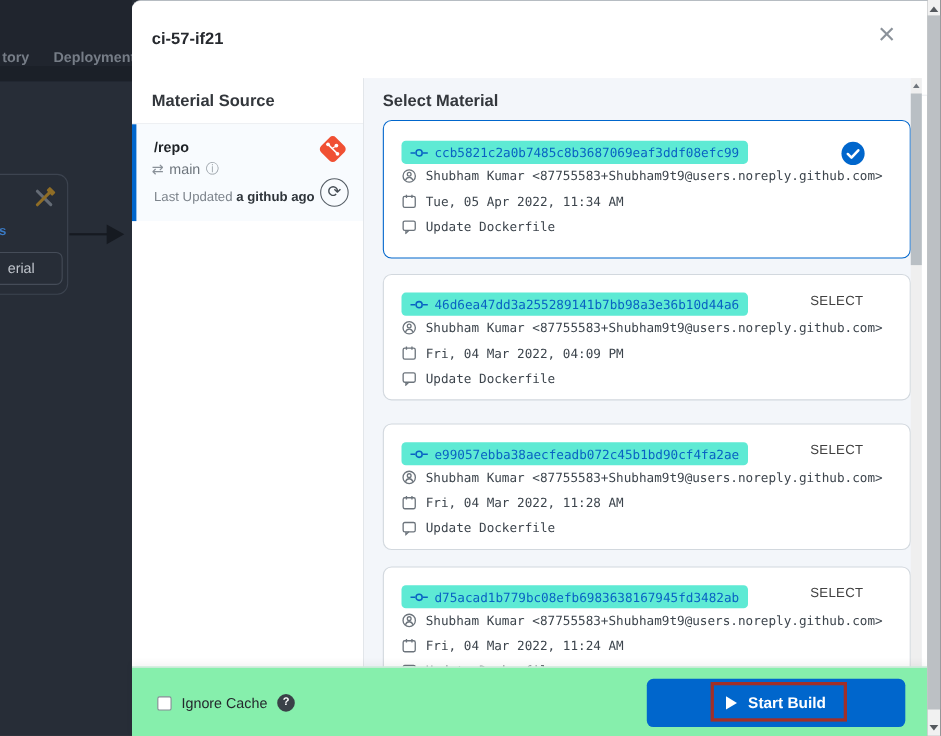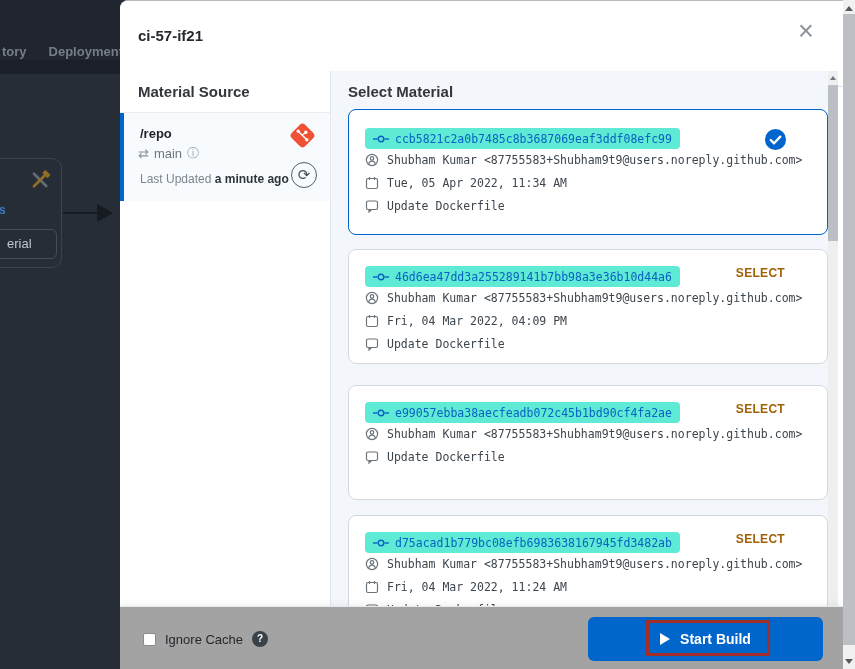--- a/index.html
+++ b/index.html
@@ -59,33 +59,33 @@
   .c1 { top:38px; height:126px; padding-top:18px; }
   .c2 { top:178px; height:115px; }
   .c3 { top:314px; height:115px; }
   .c4 { top:444px; height:115px; }
   .hash-row { display:flex; height:20px; margin-bottom:4px; }
   .hash-badge { display:inline-flex; align-items:center; gap:6px; background:#5eead4; color:#0962c3;
                 border-radius:4px; padding:0 8px; height:21px;
                 font-family:"DejaVu Sans Mono", monospace; font-size:11.5px; cursor:pointer; }
   .meta-row { display:flex; align-items:flex-end; gap:8px; height:15px; margin-bottom:8px;
               font-family:"DejaVu Sans Mono", monospace; font-size:11.5px; color:#3d454d; white-space:nowrap; }
-  .select-link { position:absolute; top:16px; right:42px; color:#a16207; font-size:12px; font-weight:700;
+  .select-link { position:absolute; top:16px; right:42px; color:#404040; font-size:12px; font-weight:400;
                  letter-spacing:.3px; cursor:pointer; }
   .check-badge { position:absolute; top:18px; right:40px; width:23px; height:23px; }
 
   
   .inner-sb { position:absolute; left:708px; top:70px; width:10px; height:535px; background:#efefef; }
   .inner-sb-up { position:absolute; left:2px; top:5px; width:0; height:0;
                  border-left:3px solid transparent; border-right:3px solid transparent;
                  border-bottom:4px solid #6f757c; }
   .inner-sb-thumb { position:absolute; left:0; top:14px; width:10px; height:156px; background:#b9bfc4; }
 
   
-  .modal-footer { position:absolute; left:0; top:605px; width:723px; height:64px; background:#a3a3a3;
+  .modal-footer { position:absolute; left:0; top:605px; width:723px; height:64px; background:#86efac;
                   border-top:1px solid #e5e8eb; box-shadow:0 -3px 6px rgba(60,70,80,.06); }
   .cache-row { position:absolute; left:23px; top:24px; display:flex; align-items:center; gap:9px; }
   .checkbox { width:13px; height:13px; border:1.5px solid #858c94; border-radius:2px; background:#fff; cursor:pointer; }
   .cache-label { font-size:13px; color:#24282d; }
   .help-badge { width:16px; height:16px; border-radius:50%; background:#3a4148; color:#fff;
                 font-size:10px; font-weight:700; text-align:center; line-height:16px; cursor:pointer; }
   .start-btn { position:absolute; left:468px; top:10px; width:235px; height:44px; background:#0066cc;
                border-radius:6px; color:#fff; display:flex; align-items:center; justify-content:center;
                gap:10px; font-size:14px; font-weight:700; cursor:pointer; }
   .play-tri { width:0; height:0; border-left:10px solid #fff; border-top:6px solid transparent;
@@ -143,21 +143,21 @@
       <div class="sb-heading">Material Source</div>
       <div class="material-item">
         <span class="repo-name">/repo</span>
         <span class="branch-row">
           <span class="swap-glyph">⇄</span>
           <span>main</span>
           <span class="info-glyph">ⓘ</span>
         </span>
         <span class="updated-row">
           <span>Last Updated</span>
-          <span class="updated-val">a minute ago</span>
+          <span class="updated-val">a github ago</span>
         </span>
         <span class="git-logo">
           <svg class="icon-svg" width="19" height="19" viewBox="0 0 19 19">
             <path d="M5.2 5.2 L13.8 13.8" stroke="#fff" stroke-width="1.5"></path>
             <circle cx="5.2" cy="5.2" r="1.7" fill="#fff"></circle>
             <circle cx="13.8" cy="13.8" r="1.7" fill="#fff"></circle>
             <circle cx="12.8" cy="6.3" r="1.7" fill="#fff"></circle>
             <path d="M9 9 C10.5 7.8 11.3 7.3 12.6 7.1" stroke="#fff" stroke-width="1.3" fill="none"></path>
           </svg>
         </span>
@@ -262,20 +262,28 @@
         <div class="meta-row">
           <svg class="icon-svg" width="14" height="14" viewBox="0 0 14 14" fill="none" stroke="#6c747c" stroke-width="1.2">
             <circle cx="7" cy="7" r="5.6"></circle>
               <circle cx="7" cy="5.4" r="1.7"></circle>
               <path d="M3.6 10.9 C4.3 9 5.6 8.2 7 8.2 C8.4 8.2 9.7 9 10.4 10.9"></path>
           </svg>
           <span>Shubham Kumar &lt;87755583+Shubham9t9@users.noreply.github.com&gt;</span>
         </div>
         <div class="meta-row">
           <svg class="icon-svg" width="14" height="14" viewBox="0 0 14 14" fill="none" stroke="#6c747c" stroke-width="1.2">
+            <rect x="1.5" y="2.5" width="11" height="10" rx="1.5"></rect>
+              <line x1="4.5" y1="1" x2="4.5" y2="4"></line>
+              <line x1="9.5" y1="1" x2="9.5" y2="4"></line>
+          </svg>
+          <span>Fri, 04 Mar 2022, 11:28 AM</span>
+        </div>
+        <div class="meta-row">
+          <svg class="icon-svg" width="14" height="14" viewBox="0 0 14 14" fill="none" stroke="#6c747c" stroke-width="1.2">
             <rect x="1.5" y="2" width="11" height="8.5" rx="1.5"></rect>
               <path d="M4 10.5 L4 13 L6.6 10.5"></path>
           </svg>
           <span>Update Dockerfile</span>
         </div>
       </div>
 
       <div class="commit-card c4">
         <div class="hash-row">
           <span class="hash-badge">

